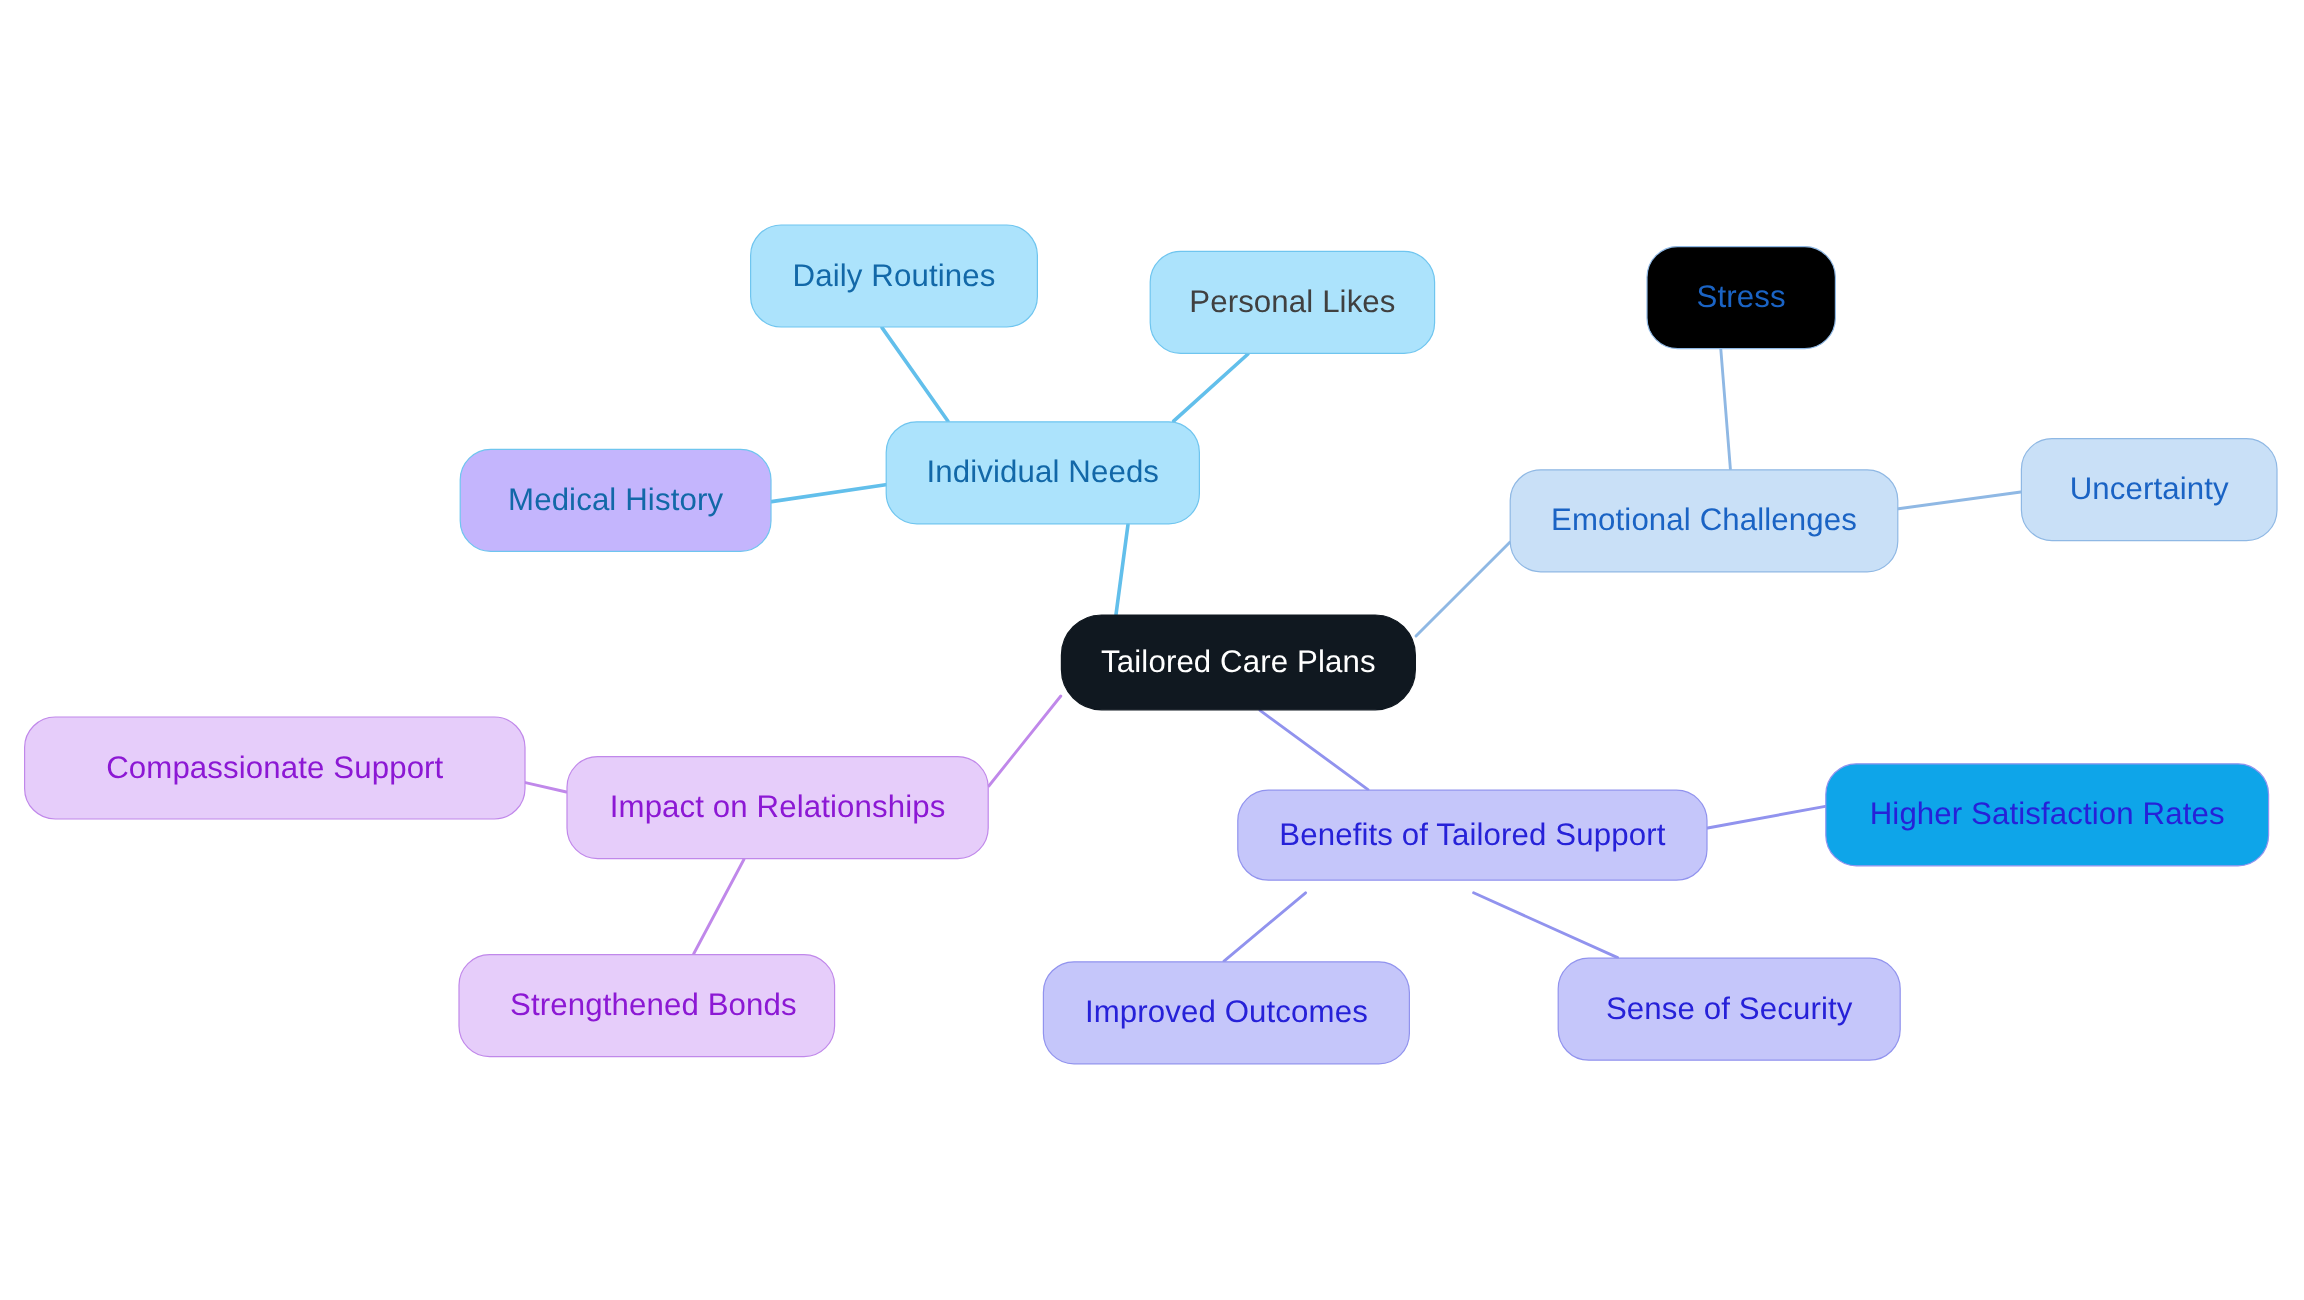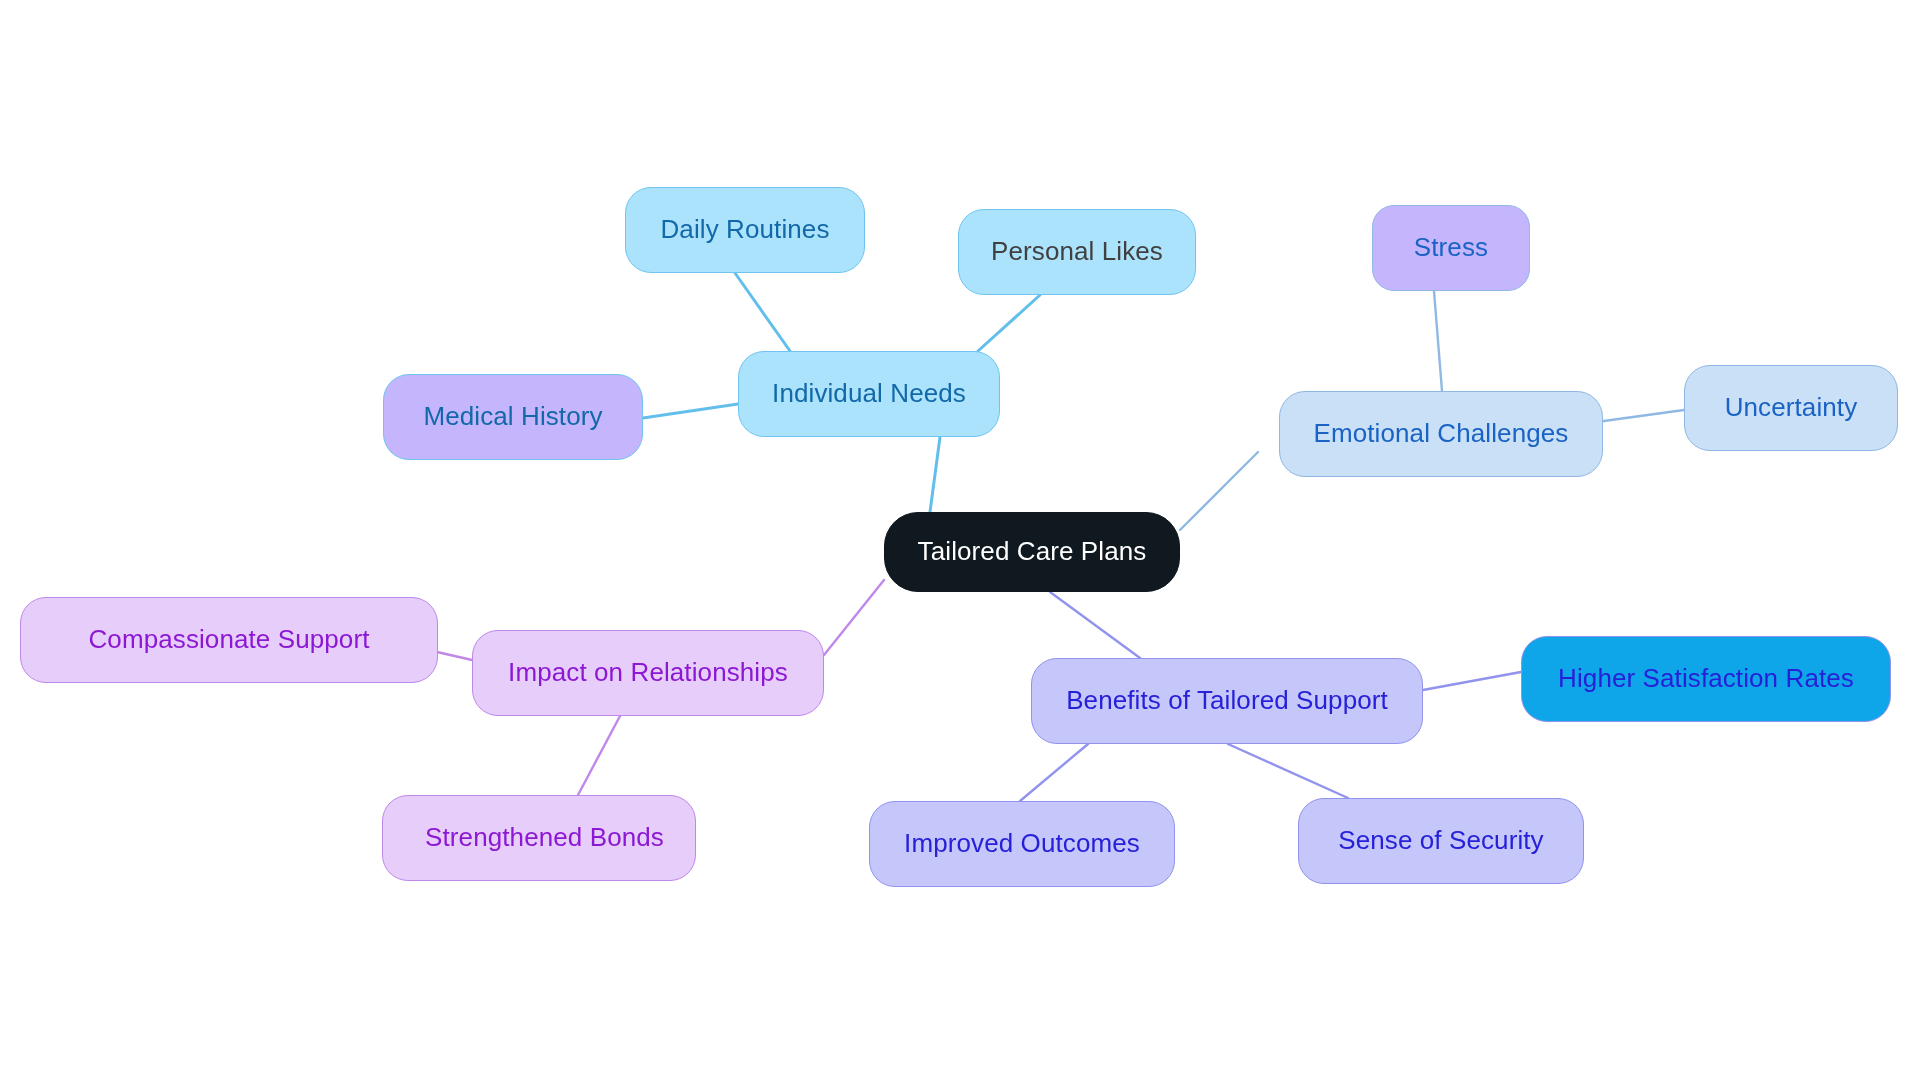--- a/index.html
+++ b/index.html
@@ -80,30 +80,30 @@
       </div>
       <div class="node node-leaf" style="left: 597px; top: 187px; width: 240px; height: 86px; background: rgb(172, 227, 252); border-color: rgb(111, 197, 239); color: rgb(18, 104, 168); margin-left: 28px;">
         <span>Daily Routines</span>
       </div>
       <div class="node node-leaf" style="left: 958px; top: 209px; width: 238px; height: 86px; background: rgb(172, 227, 252); border-color: rgb(111, 197, 239); color: #404040;">
         <span>Personal Likes</span>
       </div>
       <div class="node node-leaf" style="left: 383px; top: 374px; width: 260px; height: 86px; background: #c4b5fd; border-color: rgb(111, 197, 239); color: rgb(18, 104, 168);">
         <span>Medical History</span>
       </div>
-      <div class="node node-branch" style="left: 1258px; top: 391px; width: 324px; height: 86px; background: rgb(201, 224, 247); border-color: rgb(143, 184, 228); color: rgb(26, 99, 196); margin-left: 21px;">
+      <div class="node node-branch" style="left: 1258px; top: 391px; width: 324px; height: 86px; background: rgb(201, 224, 247); border-color: rgb(143, 184, 228); color: rgb(26, 99, 196);">
         <span>Emotional Challenges</span>
       </div>
-      <div class="node node-leaf" style="left: 1372px; top: 205px; width: 158px; height: 86px; background: #c4b5fd; border-color: rgb(143, 184, 228); color: rgb(26, 99, 196); border-radius: 22px;">
+      <div class="node node-leaf" style="left: 1372px; top: 205px; width: 158px; height: 86px; background: #000000; border-color: rgb(143, 184, 228); color: rgb(26, 99, 196);">
         <span>Stress</span>
       </div>
       <div class="node node-leaf" style="left: 1684px; top: 365px; width: 214px; height: 86px; background: rgb(201, 224, 247); border-color: rgb(143, 184, 228); color: rgb(26, 99, 196);">
         <span>Uncertainty</span>
       </div>
-      <div class="node node-branch" style="left: 1031px; top: 658px; width: 392px; height: 86px; background: rgb(197, 198, 250); border-color: rgb(145, 147, 238); color: rgb(38, 33, 216);">
+      <div class="node node-branch" style="left: 1031px; top: 658px; width: 392px; height: 76px; background: rgb(197, 198, 250); border-color: rgb(145, 147, 238); color: rgb(38, 33, 216);">
         <span>Benefits of Tailored Support</span>
       </div>
       <div class="node node-leaf" style="left: 1521px; top: 636px; width: 370px; height: 86px; background: #0ea5e9; border-color: rgb(145, 147, 238); color: rgb(38, 33, 216);">
         <span>Higher Satisfaction Rates</span>
       </div>
       <div class="node node-leaf" style="left: 869px; top: 801px; width: 306px; height: 86px; background: rgb(197, 198, 250); border-color: rgb(145, 147, 238); color: rgb(38, 33, 216);">
         <span>Improved Outcomes</span>
       </div>
       <div class="node node-leaf" style="left: 1298px; top: 798px; width: 286px; height: 86px; background: rgb(197, 198, 250); border-color: rgb(145, 147, 238); color: rgb(38, 33, 216);">
         <span>Sense of Security</span>

